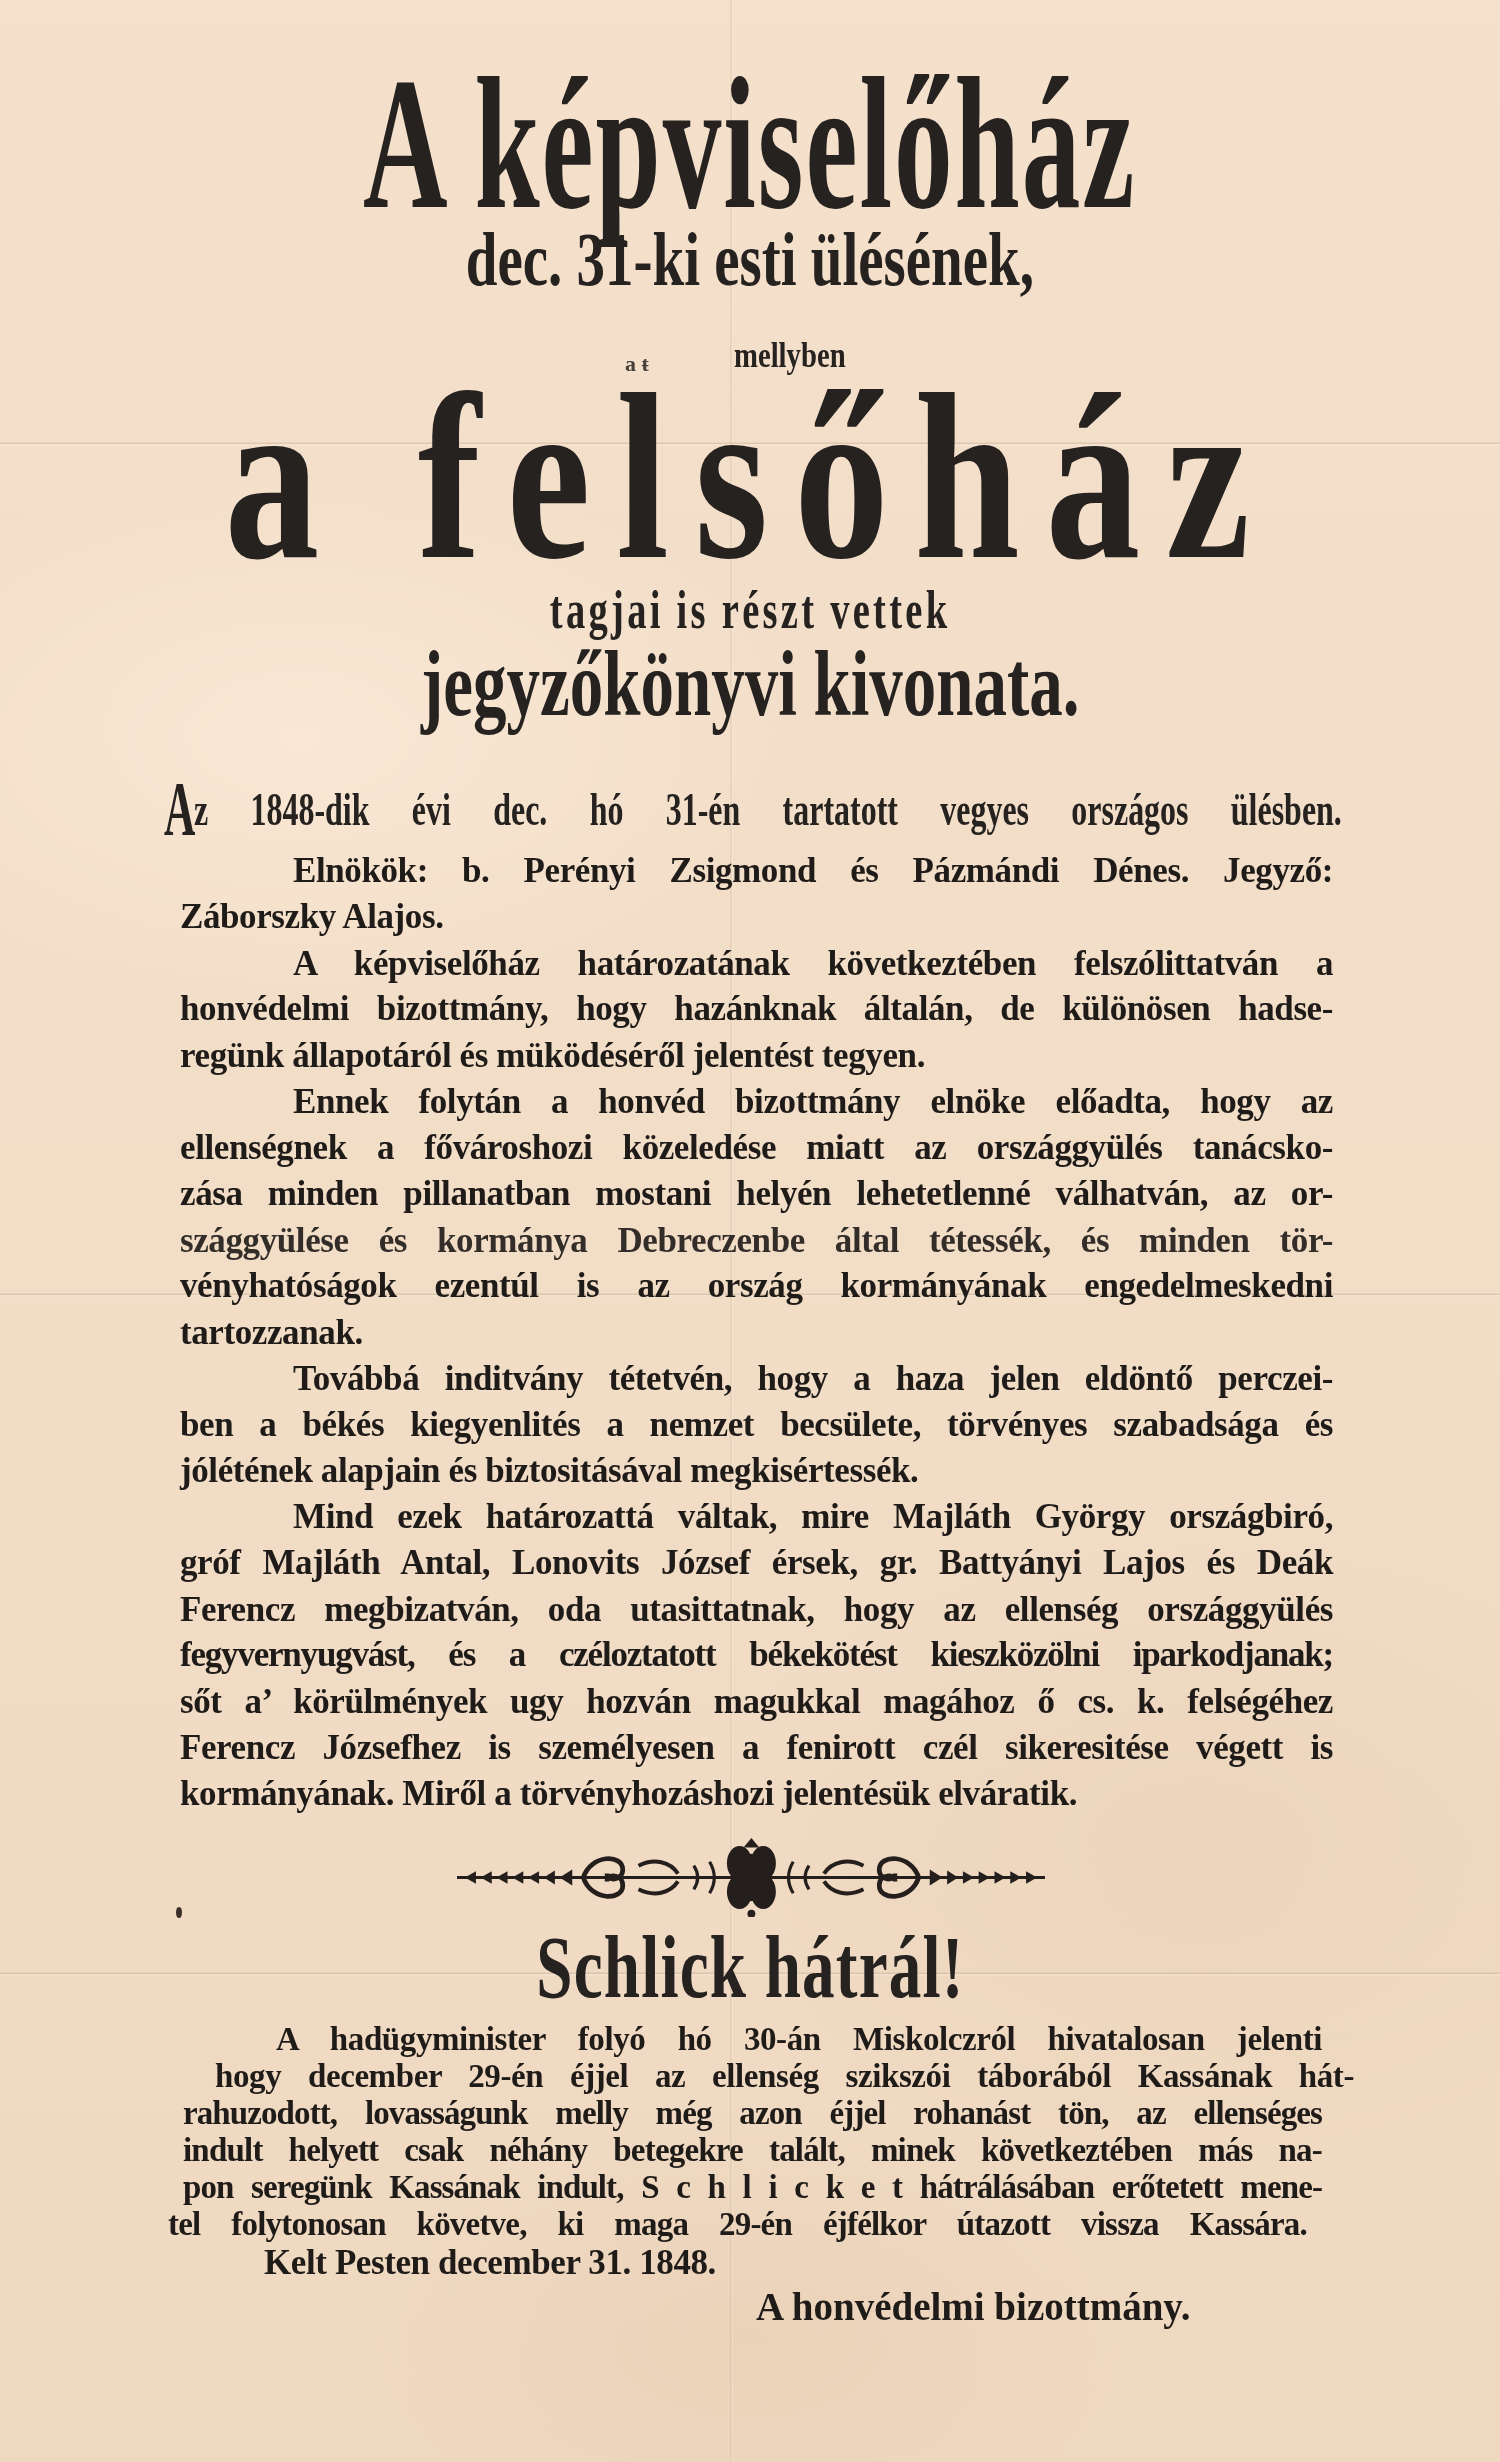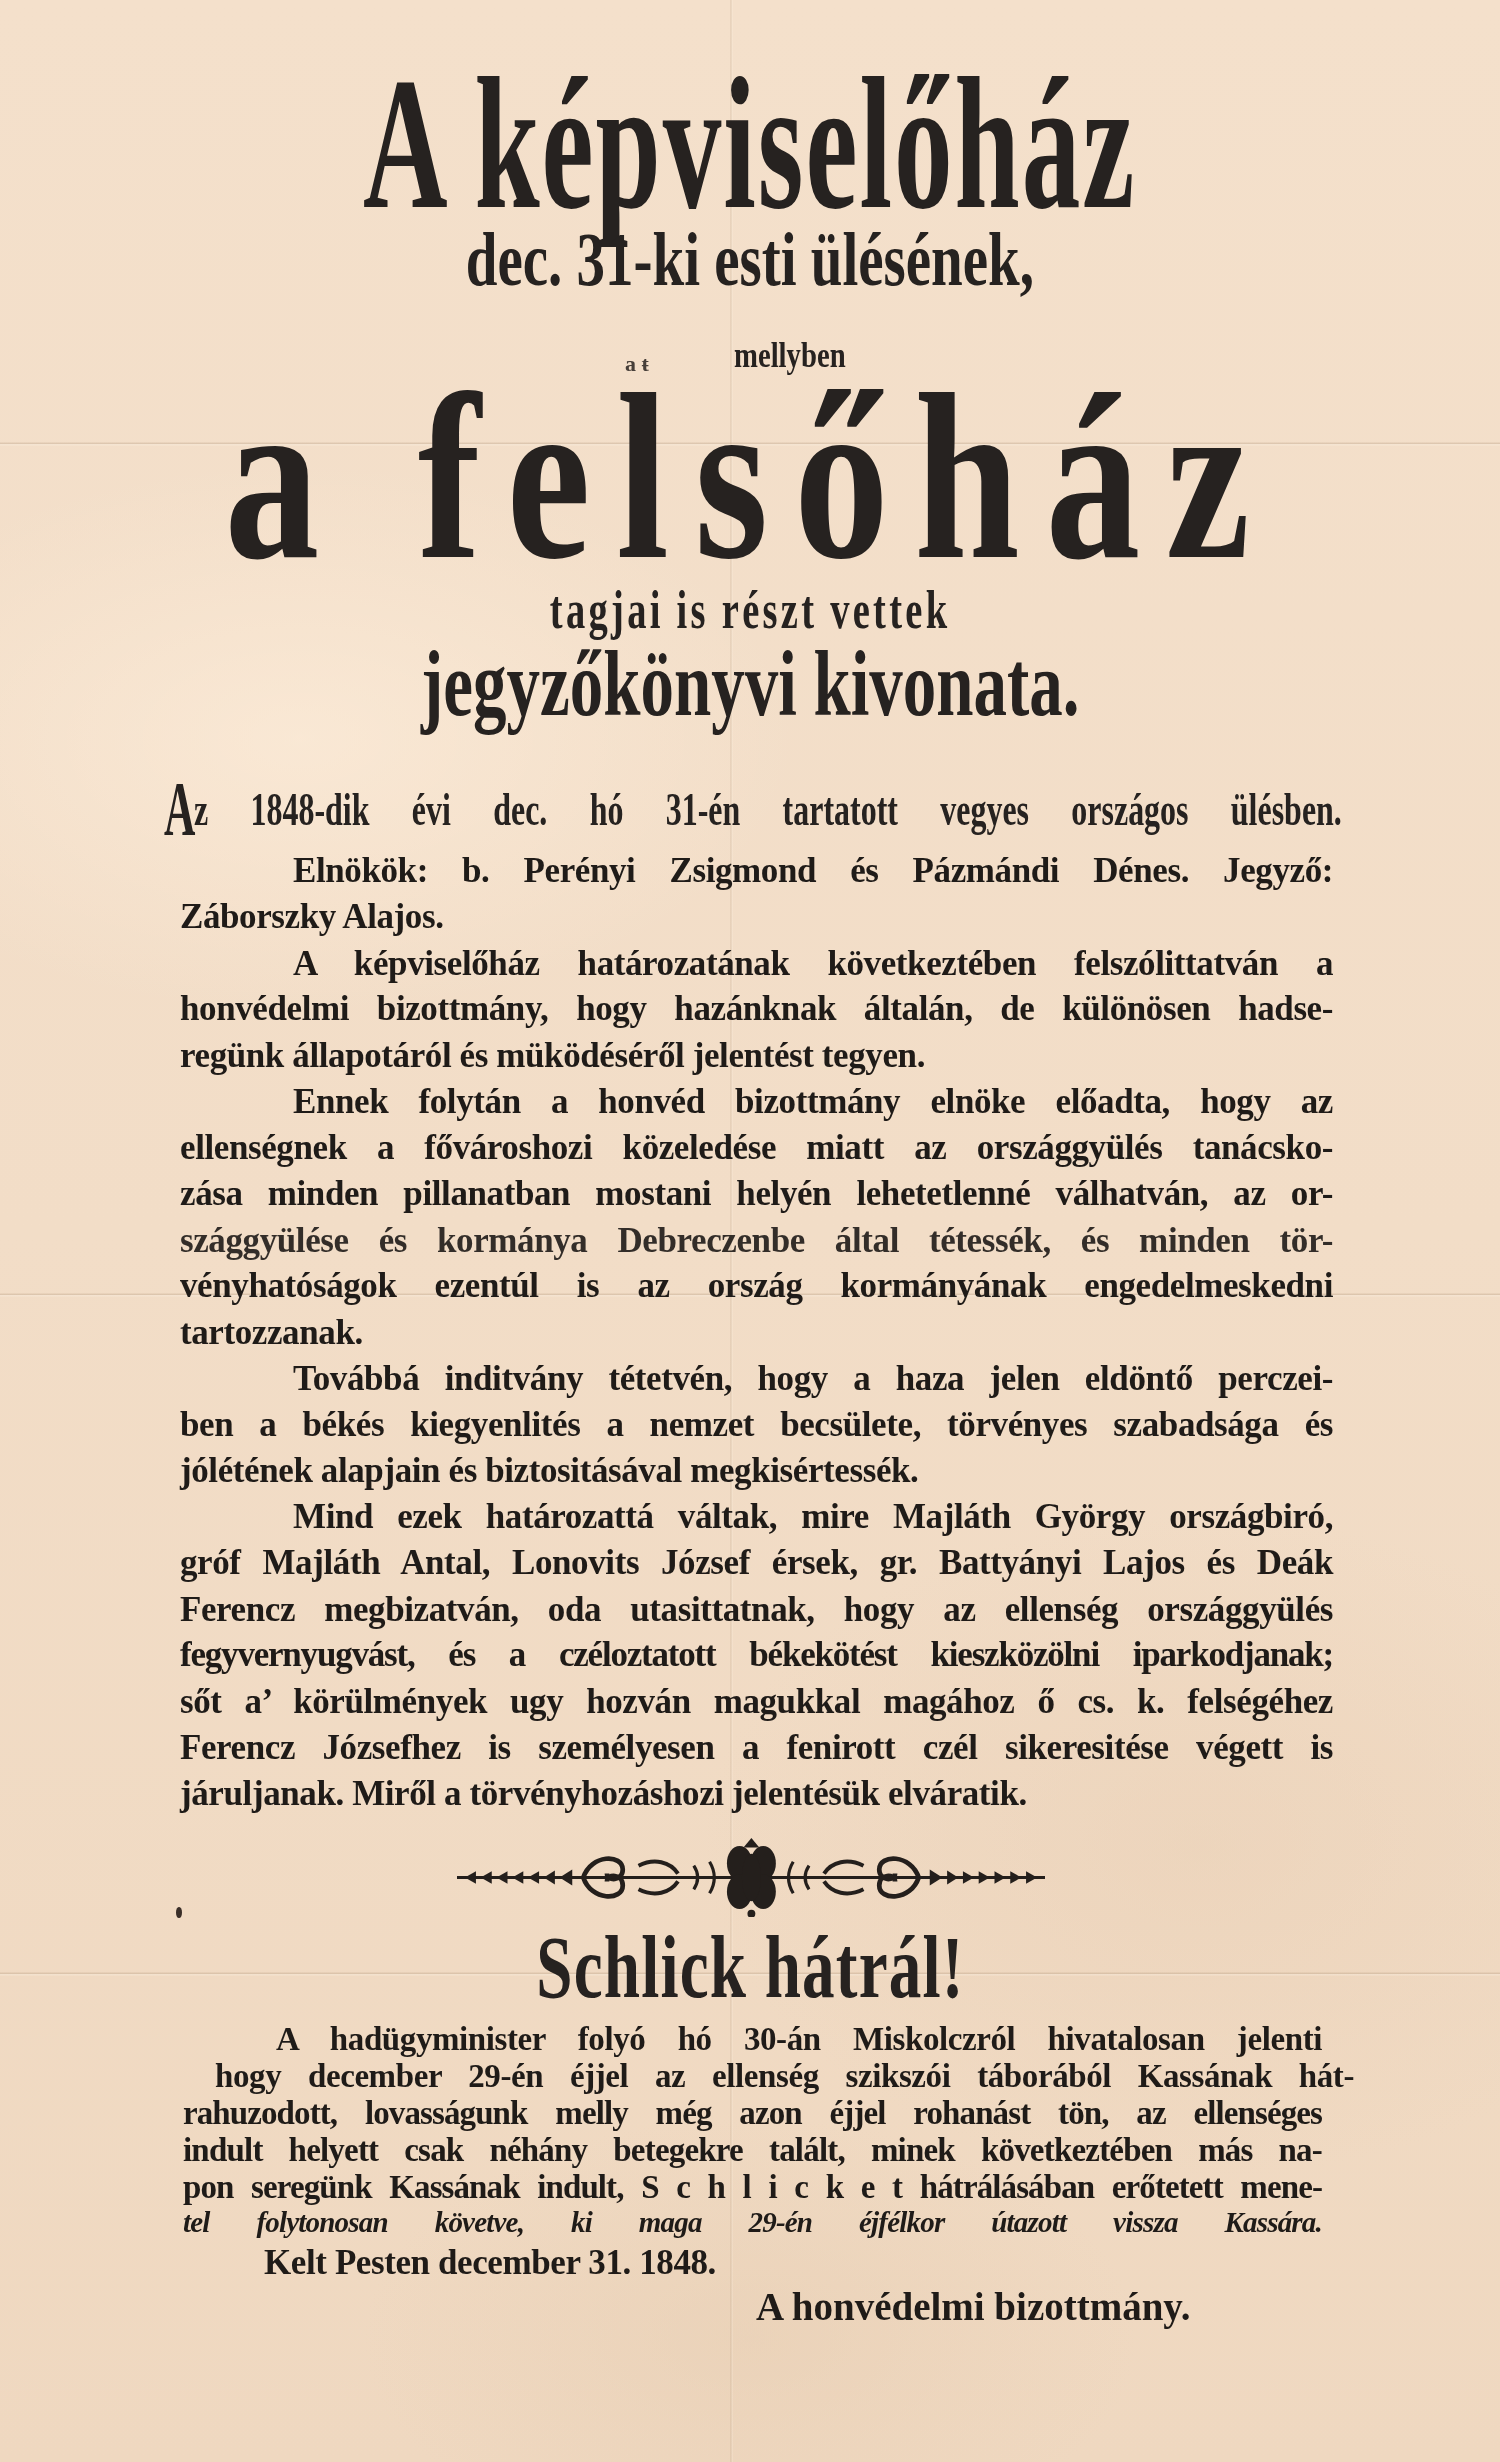--- a/index.html
+++ b/index.html
@@ -126,21 +126,21 @@
   <div class="line body-text" style="top:1315px; left:180px;">tartozzanak.</div>
   <div class="line body-text justified" style="top:1361px; left:293px; width:1040px;">Továbbá inditvány tétetvén, hogy a haza jelen eldöntő perczei-</div>
   <div class="line body-text justified" style="top:1407px; left:180px; width:1153px;">ben a békés kiegyenlités a nemzet becsülete, törvényes szabadsága és</div>
   <div class="line body-text" style="top:1453px; left:180px;">jólétének alapjain és biztositásával megkisértessék.</div>
   <div class="line body-text justified" style="top:1499px; left:293px; width:1040px;">Mind ezek határozattá váltak, mire Majláth György országbiró,</div>
   <div class="line body-text justified" style="top:1545px; left:180px; width:1153px;">gróf Majláth Antal, Lonovits József érsek, gr. Battyányi Lajos és Deák</div>
   <div class="line body-text justified" style="top:1592px; left:180px; width:1153px;">Ferencz megbizatván, oda utasittatnak, hogy az ellenség országgyülés</div>
   <div class="line body-text justified" style="top:1637px; left:180px; width:1153px; letter-spacing:-1.2px;">fegyvernyugvást, és a czéloztatott békekötést kieszközölni iparkodjanak;</div>
   <div class="line body-text justified" style="top:1684px; left:180px; width:1153px;">sőt a’ körülmények ugy hozván magukkal magához ő cs. k. felségéhez</div>
   <div class="line body-text justified" style="top:1730px; left:180px; width:1153px;">Ferencz Józsefhez is személyesen a fenirott czél sikeresitése végett is</div>
-  <div class="line body-text" style="top:1776px; left:180px;">járuljanak. Miről a törvényhozáshozi jelentésük elváratik.</div>
+  <div class="line body-text" style="top:1776px; left:180px;">kormányának. Miről a törvényhozáshozi jelentésük elváratik.</div>
 </div>
 
 <svg class="ornament" viewBox="0 0 745 100">
   <g fill="#241f1c" stroke="#241f1c">
     <line x1="0" y1="50" x2="745" y2="50" stroke-width="4"></line>
 
     <g stroke="none">
       <polygon points="10,50 24,42 24,58"></polygon>
       <polygon points="30,50 44,42 44,58"></polygon>
       <polygon points="50,50 64,42 64,58"></polygon>
@@ -186,17 +186,17 @@
 <div class="line center heavy" style="top:1924px; font-size:88px;">
   <span class="squeeze" style="transform: scaleX(0.74); letter-spacing:1.6px;">Schlick hátrál!</span>
 </div>
 
 <div>
   <div class="line body-text justified" style="top:2023px; left:276px; width:1046px; font-size:33px;">A hadügyminister folyó hó 30-án Miskolczról hivatalosan jelenti</div>
   <div class="line body-text justified" style="top:2060px; left:183px; width:1139px; font-size:33px;margin-left:32px;">hogy december 29-én éjjel az ellenség szikszói táborából Kassának hát-</div>
   <div class="line body-text justified" style="top:2097px; left:183px; width:1139px; font-size:33px; letter-spacing:-0.9px;">rahuzodott, lovasságunk melly még azon éjjel rohanást tön, az ellenséges</div>
   <div class="line body-text justified" style="top:2134px; left:183px; width:1139px; font-size:33px; letter-spacing:-0.8px;">indult helyett csak néhány betegekre talált, minek következtében más na-</div>
   <div class="line body-text justified" style="top:2171px; left:183px; width:1139px; font-size:33px; letter-spacing:-0.9px;">pon seregünk Kassának indult, S c h l i c k e t hátrálásában erőtetett mene-</div>
-  <div class="line body-text justified" style="top:2208px; left:183px; width:1139px; font-size:29px; letter-spacing:-0.8px;font-style:italic;">tel folytonosan követve, ki maga 29-én éjfélkor útazott vissza Kassára.</div>
+  <div class="line body-text justified" style="top:2208px; left:168px; width:1139px; font-size:33px; letter-spacing:-0.8px;">tel folytonosan követve, ki maga 29-én éjfélkor útazott vissza Kassára.</div>
   <div class="line body-text" style="top:2245px; left:264px; font-size:35px;">Kelt Pesten december 31. 1848.</div>
   <div class="line body-text" style="top:2287px; left:756px; font-size:39px; letter-spacing:0px;">A honvédelmi bizottmány.</div>
 </div>
 
 
 </body></html>

